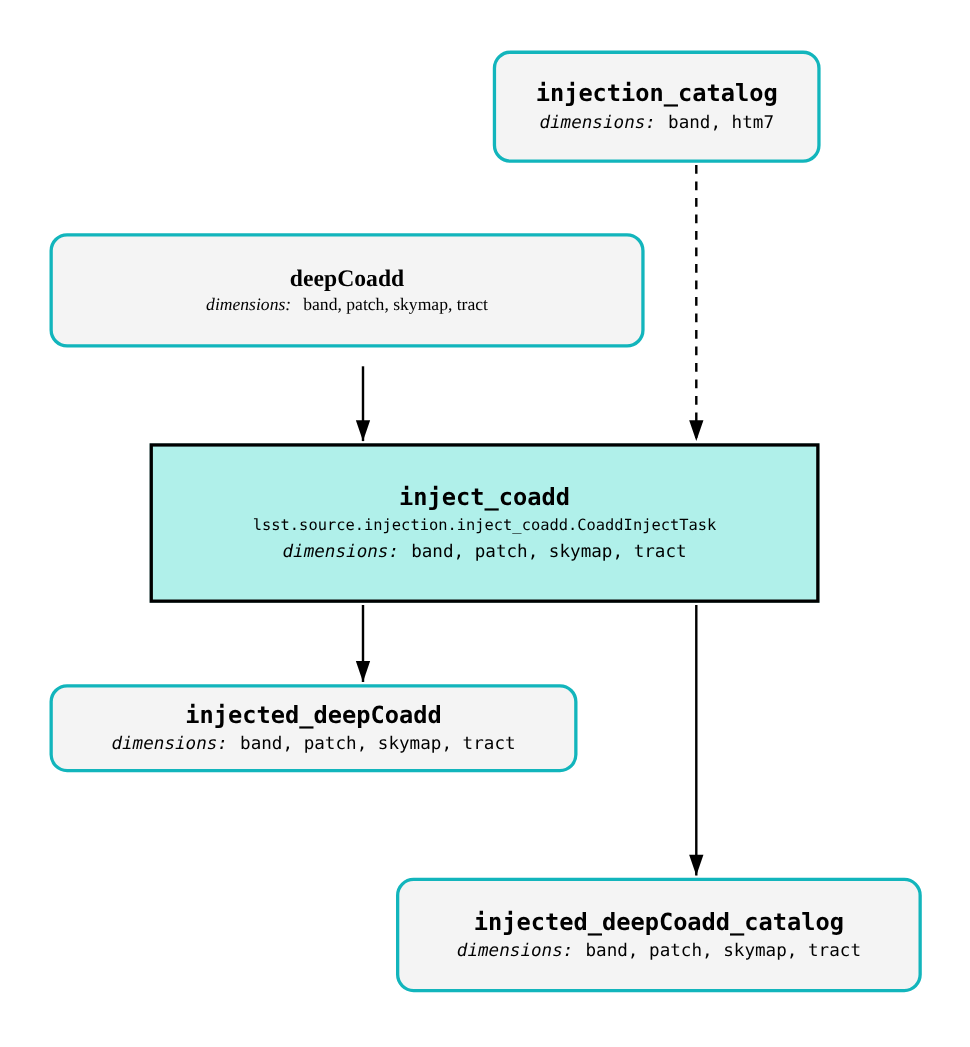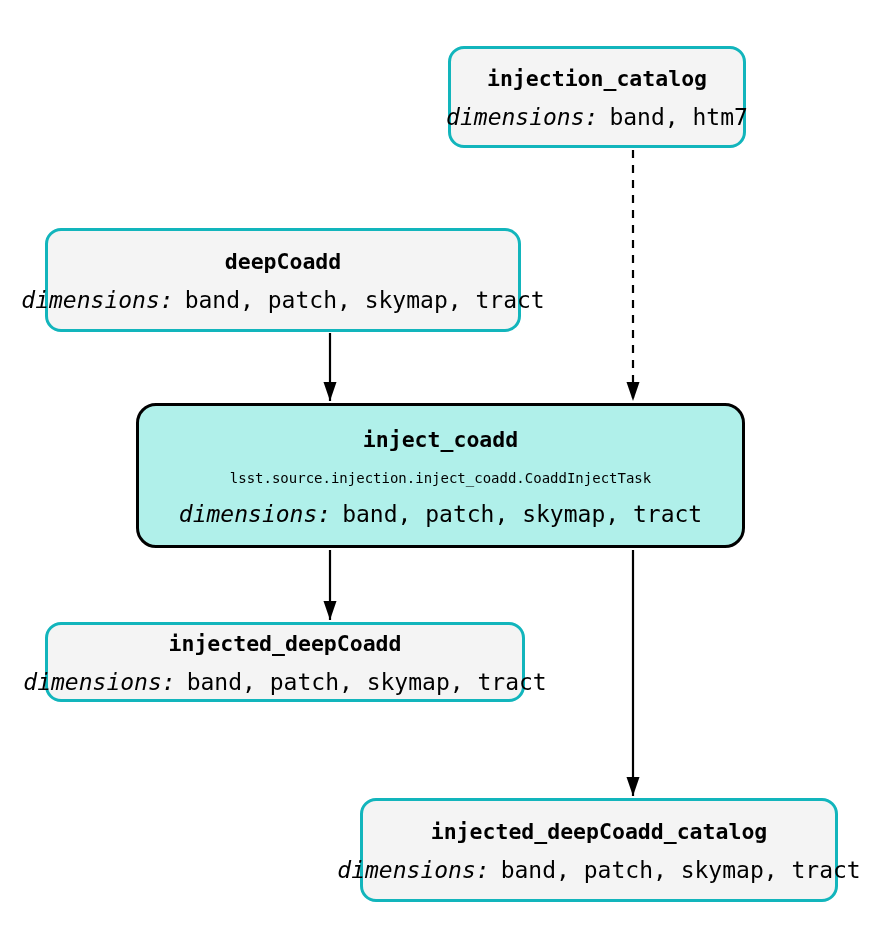--- a/index.html
+++ b/index.html
@@ -24,21 +24,21 @@
     height: 952px;
     pointer-events: none;
   }
   .node {
     position: absolute;
     box-sizing: border-box;
     display: flex;
     flex-direction: column;
     align-items: center;
     justify-content: center;
-    gap: 14px;
+    gap: 1px;
     text-align: center;
   }
   .node.dataset {
     background: #f4f4f4;
     border: 3.5px solid #12b5bc;
     border-radius: 16px;
   }
   .node.task {
     background: #b0f0ea;
     border: 3.5px solid #000000;
@@ -49,21 +49,21 @@
     font-size: 21.5px;
     line-height: 26px;
     white-space: nowrap;
   }
   .node-subtitle {
     font-size: 14px;
     line-height: 22px;
     white-space: nowrap;
   }
   .dims-line {
-    font-size: 23px;
+    font-size: 16px;
     line-height: 22px;
     white-space: nowrap;
   }
   .dims-label {
     font-style: italic;
   }
   .dims-value {
     margin-left: 11px;
   }
 </style>
@@ -84,28 +84,28 @@
     <line x1="633" y1="550" x2="633" y2="796" stroke="#000000" stroke-width="2.2" marker-end="url(#arrowhead)"></line>
   </svg>
 
   <div class="node dataset" style="left:448px; top:46px; width:298px; height:102px;">
     <div class="node-title">injection_catalog</div>
     <div class="dims-line">
       <span class="dims-label">dimensions:</span><span class="dims-value">band, htm7</span>
     </div>
   </div>
 
-  <div class="node dataset" style="left:45px; top:228px; width:476px; height:104px;">
+  <div class="node dataset" style="left:45px; top:212px; width:541px; height:104px;font-family:Liberation Serif, serif;">
     <div class="node-title">deepCoadd</div>
     <div class="dims-line">
       <span class="dims-label">dimensions:</span><span class="dims-value">band, patch, skymap, tract</span>
     </div>
   </div>
 
-  <div class="node task" style="left:136px; top:403px; width:609px; height:145px;border-radius:20px;">
+  <div class="node task" style="left:136px; top:403px; width:609px; height:145px;">
     <div class="node-title">inject_coadd</div>
     <div class="node-subtitle">lsst.source.injection.inject_coadd.CoaddInjectTask</div>
     <div class="dims-line">
       <span class="dims-label">dimensions:</span><span class="dims-value">band, patch, skymap, tract</span>
     </div>
   </div>
 
   <div class="node dataset" style="left:45px; top:622px; width:480px; height:80px;">
     <div class="node-title">injected_deepCoadd</div>
     <div class="dims-line">

